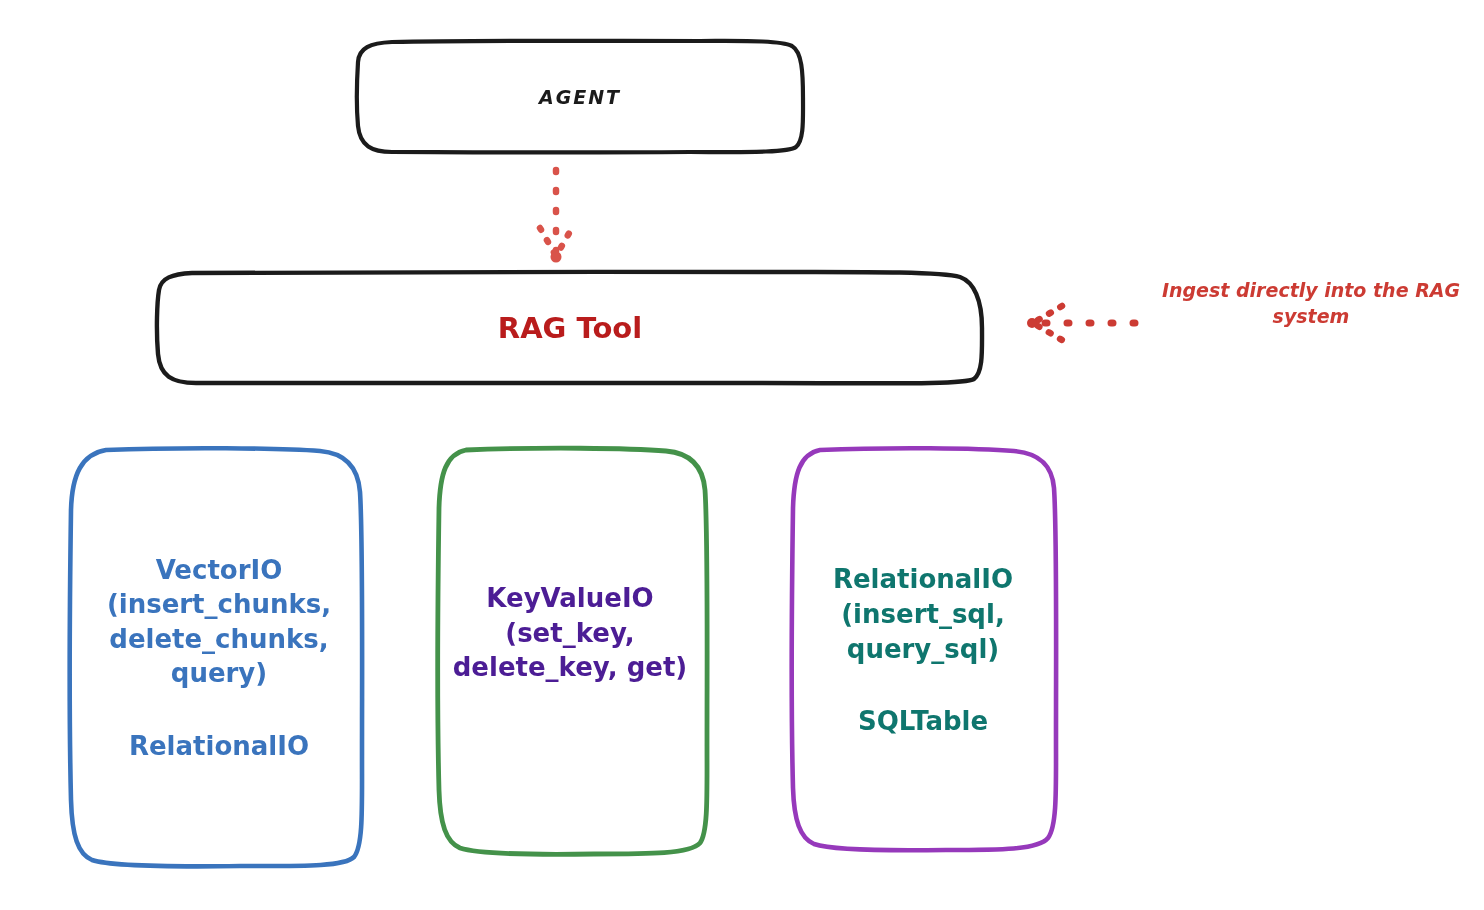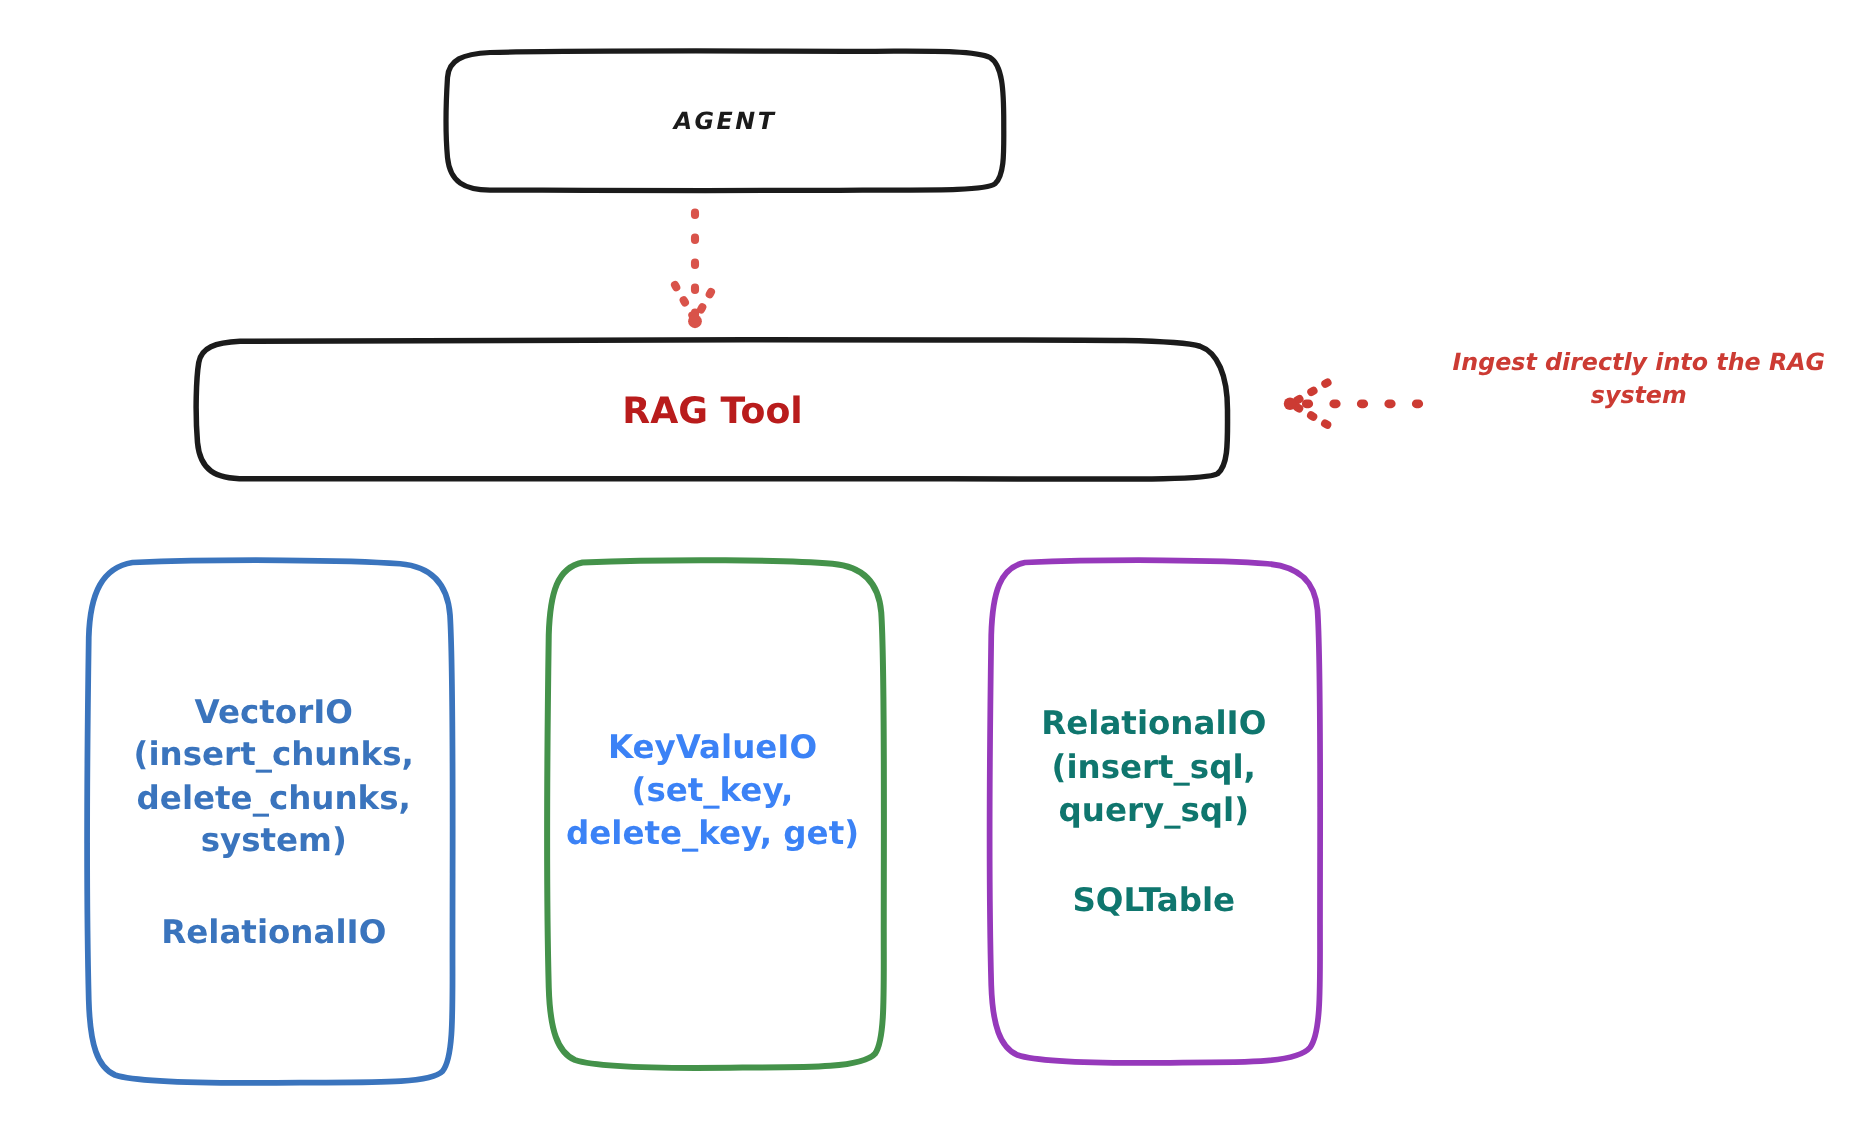--- a/index.html
+++ b/index.html
@@ -72,21 +72,21 @@
     top: 448px;
     width: 306px;
     height: 420px;
     color: #3a74bd;
   }
   .kv-label {
     left: 428px;
     top: 448px;
     width: 284px;
     height: 408px;
-    color: #3b82f6;
+    color: #4c1d95;
   }
   .rel-label {
     left: 784px;
     top: 448px;
     width: 278px;
     height: 405px;
     color: #0f766e;
   }
   .annotation {
     position: absolute;
@@ -189,21 +189,21 @@
   </svg>
 
   <div class="node-label agent-label">AGENT</div>
 
   <div class="node-label ragtool-label">RAG Tool</div>
 
   <div class="node-label io-label vector-label">
     <span class="methods">VectorIO
 (insert_chunks,
 delete_chunks,
-system)</span>
+query)</span>
     <span class="gap"></span>
     <span class="index">RelationalIO</span>
   </div>
 
   <div class="node-label io-label kv-label">
     <span class="methods">KeyValueIO
 (set_key,
 delete_key, get)</span>
     <span class="gap"></span>
   </div>

